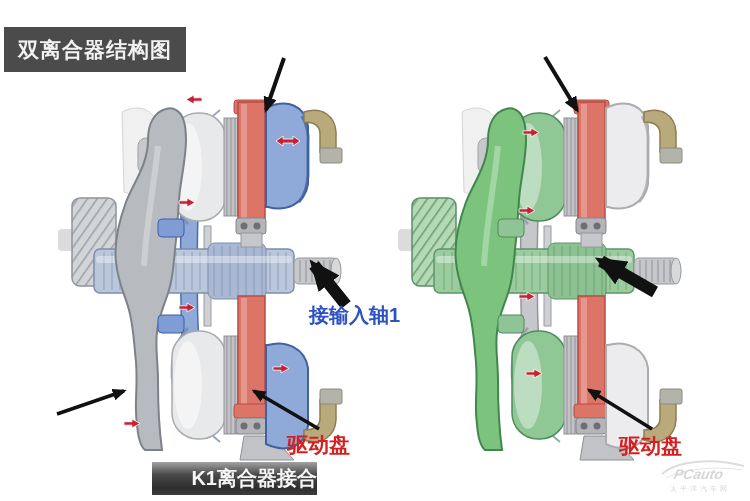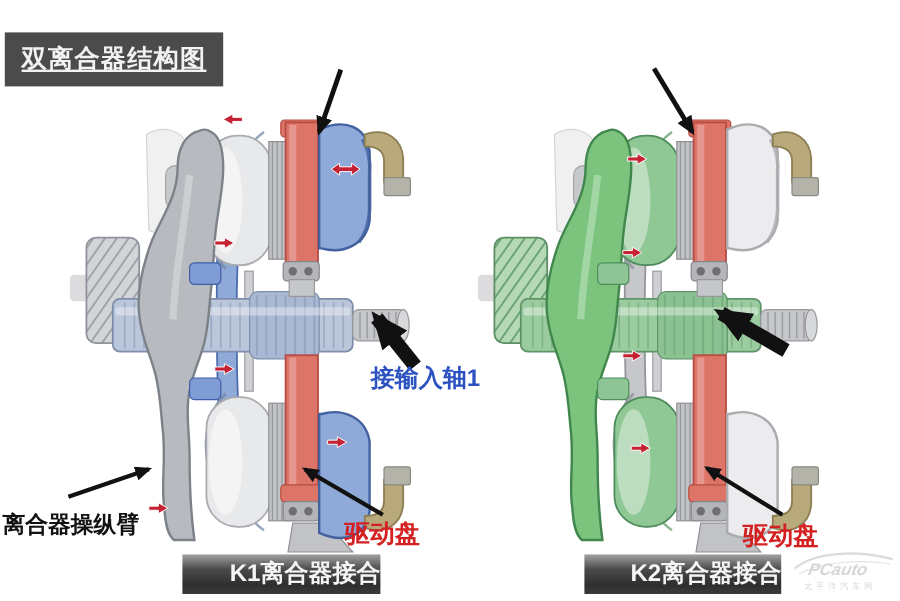--- a/index.html
+++ b/index.html
@@ -1,20 +1,20 @@
 <!DOCTYPE html>
 <html><head>
 <meta charset="utf-8">
 <style>
   html,body{margin:0;padding:0;}
   .canvas{position:relative;width:750px;height:501px;background:#ffffff;overflow:hidden;
           font-family:"Liberation Sans","DejaVu Sans",sans-serif;}
   .abs{position:absolute;}
   .title-box{left:4px;top:27px;width:182px;height:45px;background:#4b4b4b;
-             color:#f2f2f2;font-size:21px;font-weight:bold;text-align:center;line-height:45px;letter-spacing:1px;text-decoration:underline;}
+             color:#f2f2f2;font-size:21px;font-weight:bold;text-align:center;line-height:45px;letter-spacing:1px;}
   .lbl{position:absolute;font-weight:bold;white-space:nowrap;}
   .lbl-k1{left:228px;top:31px;font-size:21px;color:#151515;}
   .lbl-k2{left:469px;top:28px;font-size:21px;color:#151515;}
   .lbl-in1{left:309px;top:302px;font-size:20px;color:#2b52c0;}
   .lbl-in2{left:621px;top:299px;font-size:20px;color:#57a12c;}
   .lbl-lever{left:2px;top:424px;font-size:19px;color:#111111;}
   .lbl-drv1{left:287px;top:431px;font-size:21px;color:#d42020;}
   .lbl-drv2{left:619px;top:432px;font-size:21px;color:#d42020;}
   .cap-bar{position:absolute;top:462px;height:33px;color:#f5f5f5;font-size:20px;font-weight:bold;
            text-align:right;line-height:33px;
@@ -199,26 +199,24 @@
     <line x1="284" y1="58" x2="266" y2="110" stroke="#111111" stroke-width="4" marker-end="url(#ah)"></line>
     <line x1="545" y1="57" x2="577" y2="110" stroke="#111111" stroke-width="4" marker-end="url(#ah)"></line>
     <line x1="57" y1="414" x2="124" y2="391" stroke="#111111" stroke-width="3.5" marker-end="url(#ah)"></line>
     <line x1="319" y1="429" x2="254" y2="391" stroke="#111111" stroke-width="3.5" marker-end="url(#ah)"></line>
     <line x1="652" y1="429" x2="589" y2="390" stroke="#111111" stroke-width="3.5" marker-end="url(#ah)"></line>
     <line x1="346" y1="305" x2="314" y2="265" stroke="#111111" stroke-width="12" marker-end="url(#ahBig)"></line>
     <line x1="655" y1="292" x2="601" y2="261" stroke="#111111" stroke-width="12" marker-end="url(#ahBig)"></line>
   </svg>
 
   <div class="lbl lbl-in1">接输入轴1</div>
-  <div class="lbl lbl-lever">离合器操纵臂</div>
   <div class="lbl lbl-drv1">驱动盘</div>
   <div class="lbl lbl-drv2">驱动盘</div>
 
   <div class="cap-bar bar-k1">K1离合器接合</div>
-  <div class="cap-bar bar-k2">K2离合器接合</div>
 
   <div class="abs watermark">
     <svg width="92" height="44">
       <path d="M6,18 C22,4 58,2 88,10" stroke="#d4d4d4" stroke-width="2" fill="none"></path>
       <path d="M10,22 C30,12 62,10 86,14" stroke="#dedede" stroke-width="1" fill="none"></path>
     </svg>
     <div class="wm-brand">PCauto</div>
     <div class="wm-site">太平洋汽车网</div>
   </div>
 

